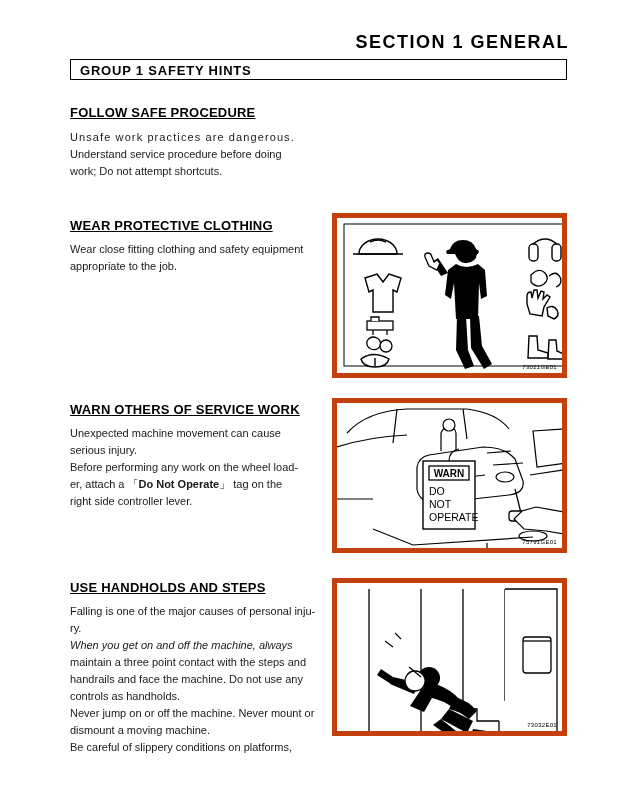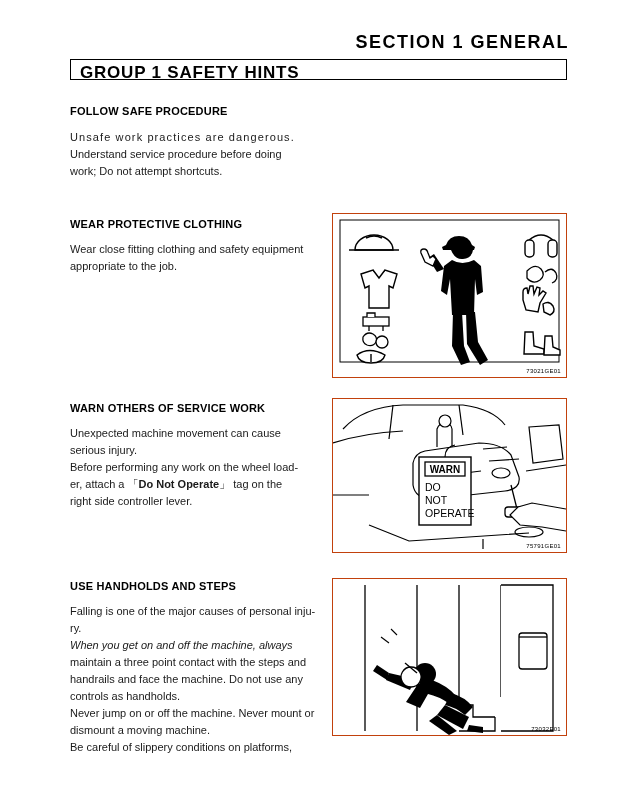--- a/index.html
+++ b/index.html
@@ -36,47 +36,48 @@
     top: 59px;
     width: 497px;
     height: 21px;
     border: 1px solid #000;
     box-sizing: border-box;
   }
   .group-bar-label {
     position: absolute;
     left: 9px;
     top: 3px;
-    font-size: 17px;
+    font-size: 13px;
     font-weight: bold;
     letter-spacing: 0.8px;
     white-space: nowrap;
   }
   .heading {
     position: absolute;
-    font-size: 11px;
+    font-size: 13px;
     font-weight: bold;
     letter-spacing: 0.2px;
     white-space: nowrap;
+    text-decoration: underline;
   }
   .body-text {
     position: absolute;
     font-size: 11px;
     line-height: 16.5px;
     color: #1a1a1a;
   }
   .spaced {
     letter-spacing: 1.1px;
   }
   .inline-bold {
     font-weight: bold;
   }
   .fig {
     position: absolute;
-    border: 1px solid #c2410c;
+    border: 5px solid #c2410c;
     box-sizing: border-box;
     background: #14b8a6;
     overflow: hidden;
   }
   .fig-code {
     position: absolute;
     right: 5px;
     bottom: 3px;
     font-size: 6px;
     letter-spacing: 0.3px;

